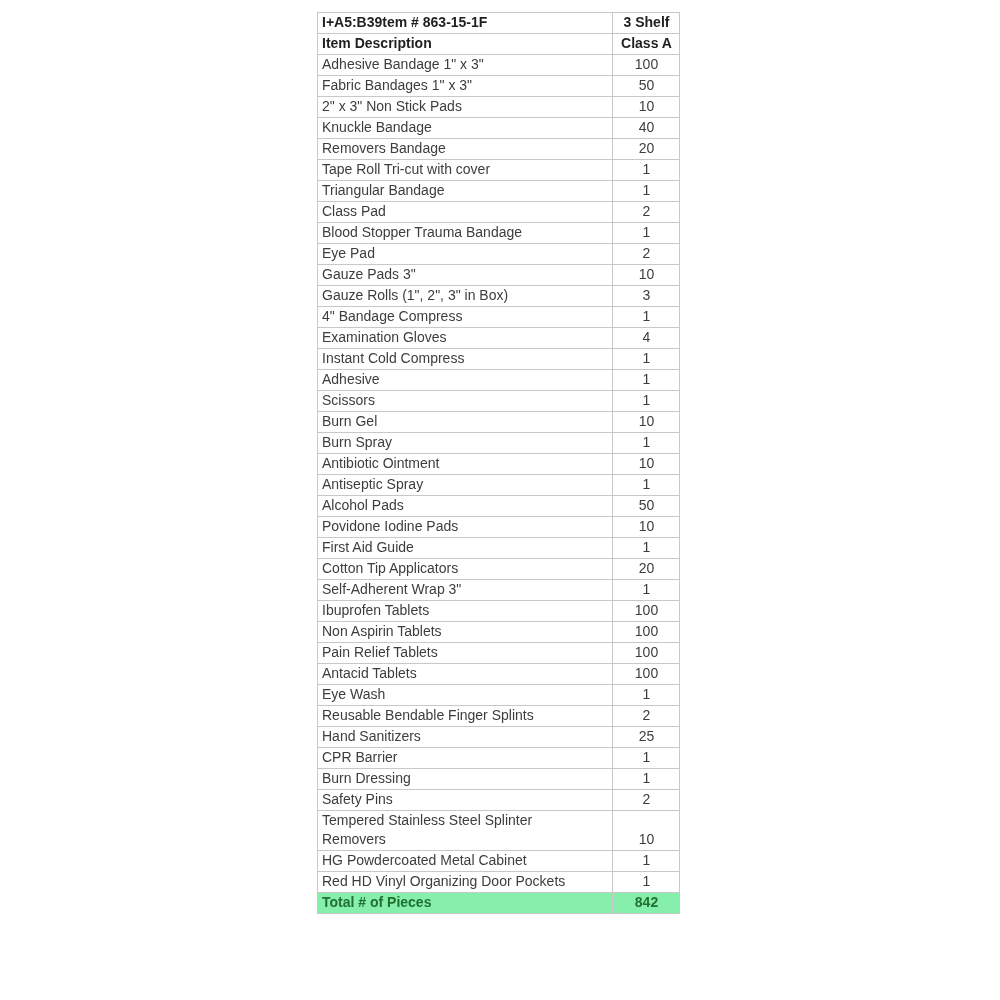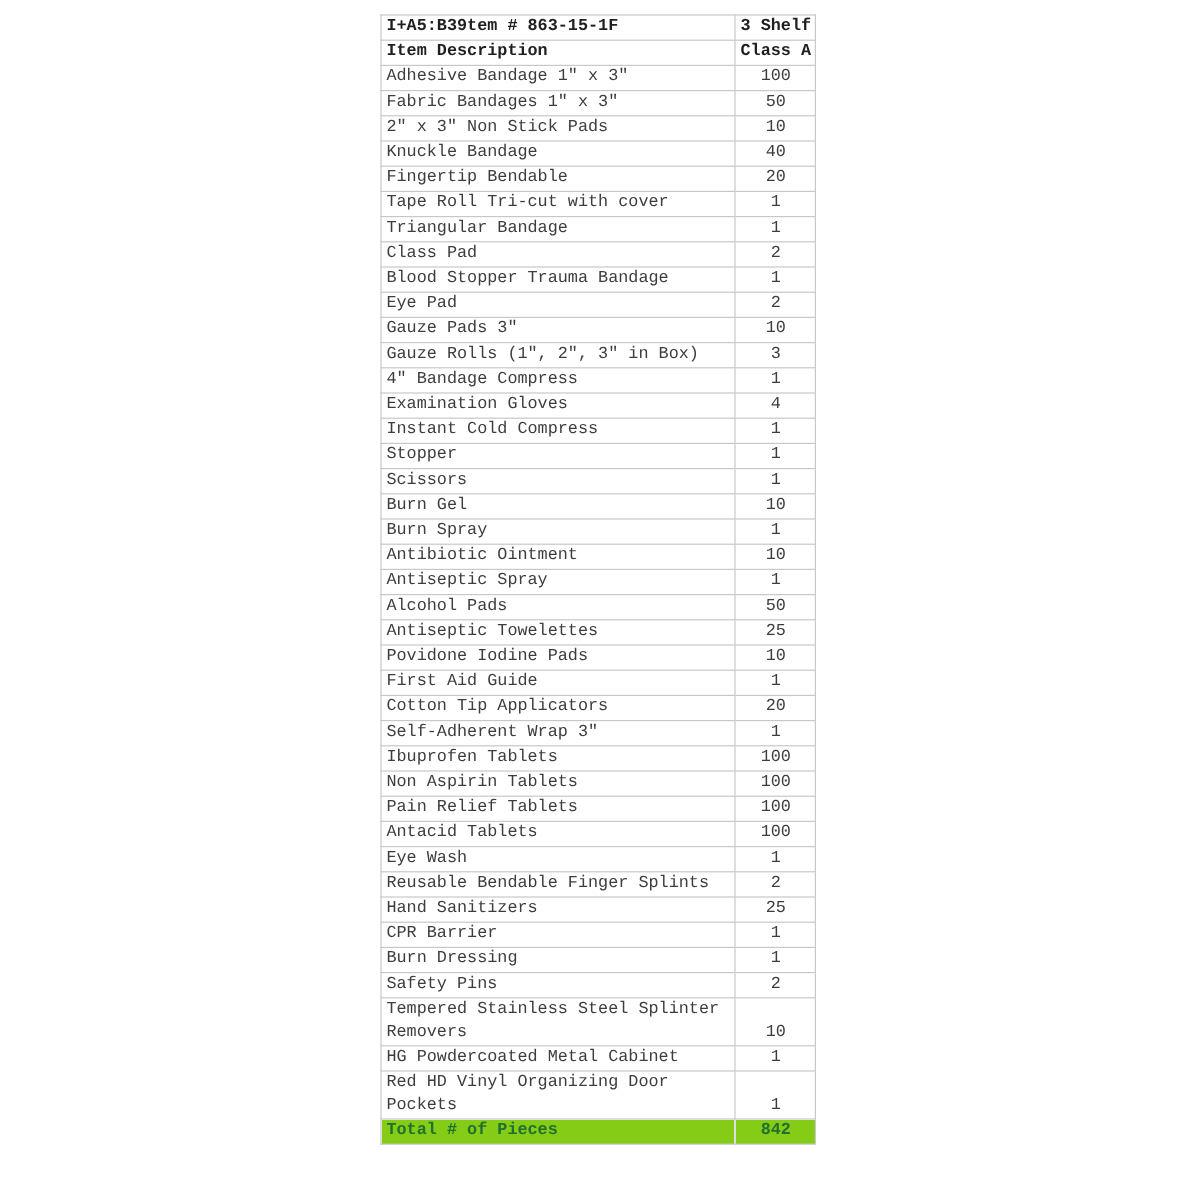--- a/index.html
+++ b/index.html
@@ -8,21 +8,20 @@
     width: 1000px;
     height: 1000px;
     background: #ffffff;
     font-family: "Liberation Sans", sans-serif;
     overflow: hidden;
   }
   .sheet {
     position: absolute;
     left: 317px;
     top: 12px;
-    font-family: Liberation Mono, monospace;
   }
   table.inv {
     border-collapse: collapse;
     table-layout: fixed;
   }
   table.inv col.c-desc { width: 295px; }
   table.inv col.c-qty  { width: 67px; }
   table.inv td, table.inv th {
     border: 1px solid #c8c8c8;
     font-size: 14px;
@@ -40,21 +39,21 @@
     text-align: left;
   }
   table.inv .qty { text-align: center; }
   table.inv th.qty { text-align: center; }
   table.inv td.desc { white-space: pre-line; }
   tr.indent td.desc {
     padding-left: 12px;
     white-space: nowrap;
   }
   tr.total-row td {
-    background: #84cc16;
+    background: #86efac;
     color: #21702f;
     font-weight: bold;
   }
 </style>
 </head>
 <body>
 
 <div class="sheet">
   <table class="inv">
     <colgroup>
@@ -87,21 +86,21 @@
     <td class="desc">2" x 3" Non Stick Pads</td>
     <td class="qty">10</td>
   </tr>
 
   <tr>
     <td class="desc">Knuckle Bandage</td>
     <td class="qty">40</td>
   </tr>
 
   <tr>
-    <td class="desc">Fingertip Bendable</td>
+    <td class="desc">Removers Bandage</td>
     <td class="qty">20</td>
   </tr>
 
   <tr>
     <td class="desc">Tape Roll Tri-cut with cover</td>
     <td class="qty">1</td>
   </tr>
 
   <tr>
     <td class="desc">Triangular Bandage</td>
@@ -142,21 +141,21 @@
     <td class="desc">Examination Gloves</td>
     <td class="qty">4</td>
   </tr>
 
   <tr>
     <td class="desc">Instant Cold Compress</td>
     <td class="qty">1</td>
   </tr>
 
   <tr>
-    <td class="desc">Stopper</td>
+    <td class="desc">Adhesive</td>
     <td class="qty">1</td>
   </tr>
 
   <tr>
     <td class="desc">Scissors</td>
     <td class="qty">1</td>
   </tr>
 
   <tr>
     <td class="desc">Burn Gel</td>
@@ -176,24 +175,20 @@
   <tr>
     <td class="desc">Antiseptic Spray</td>
     <td class="qty">1</td>
   </tr>
 
   <tr>
     <td class="desc">Alcohol Pads</td>
     <td class="qty">50</td>
   </tr>
 
-  <tr>
-    <td class="desc">Antiseptic Towelettes</td>
-    <td class="qty">25</td>
-  </tr>
 
 
   <tr>
     <td class="desc">Povidone Iodine Pads</td>
     <td class="qty">10</td>
   </tr>
 
   <tr>
     <td class="desc">First Aid Guide</td>
     <td class="qty">1</td>

